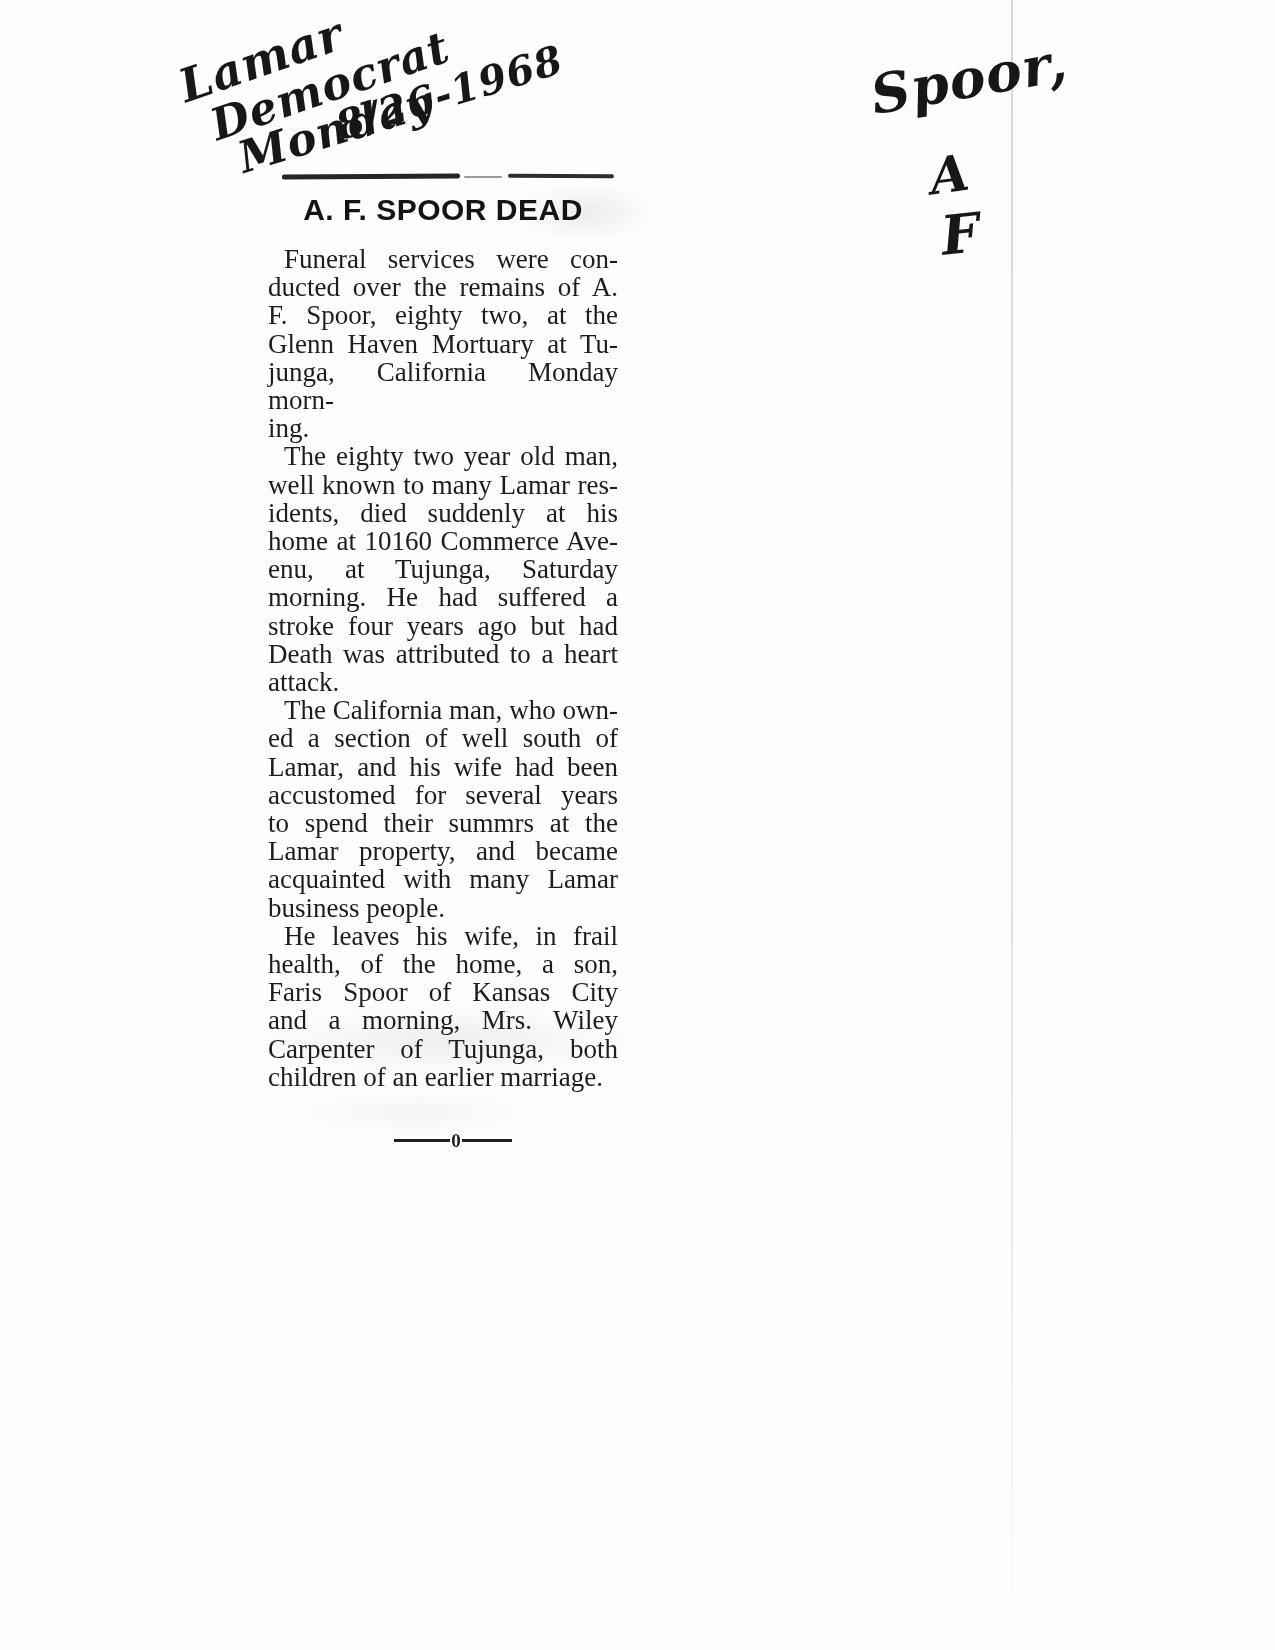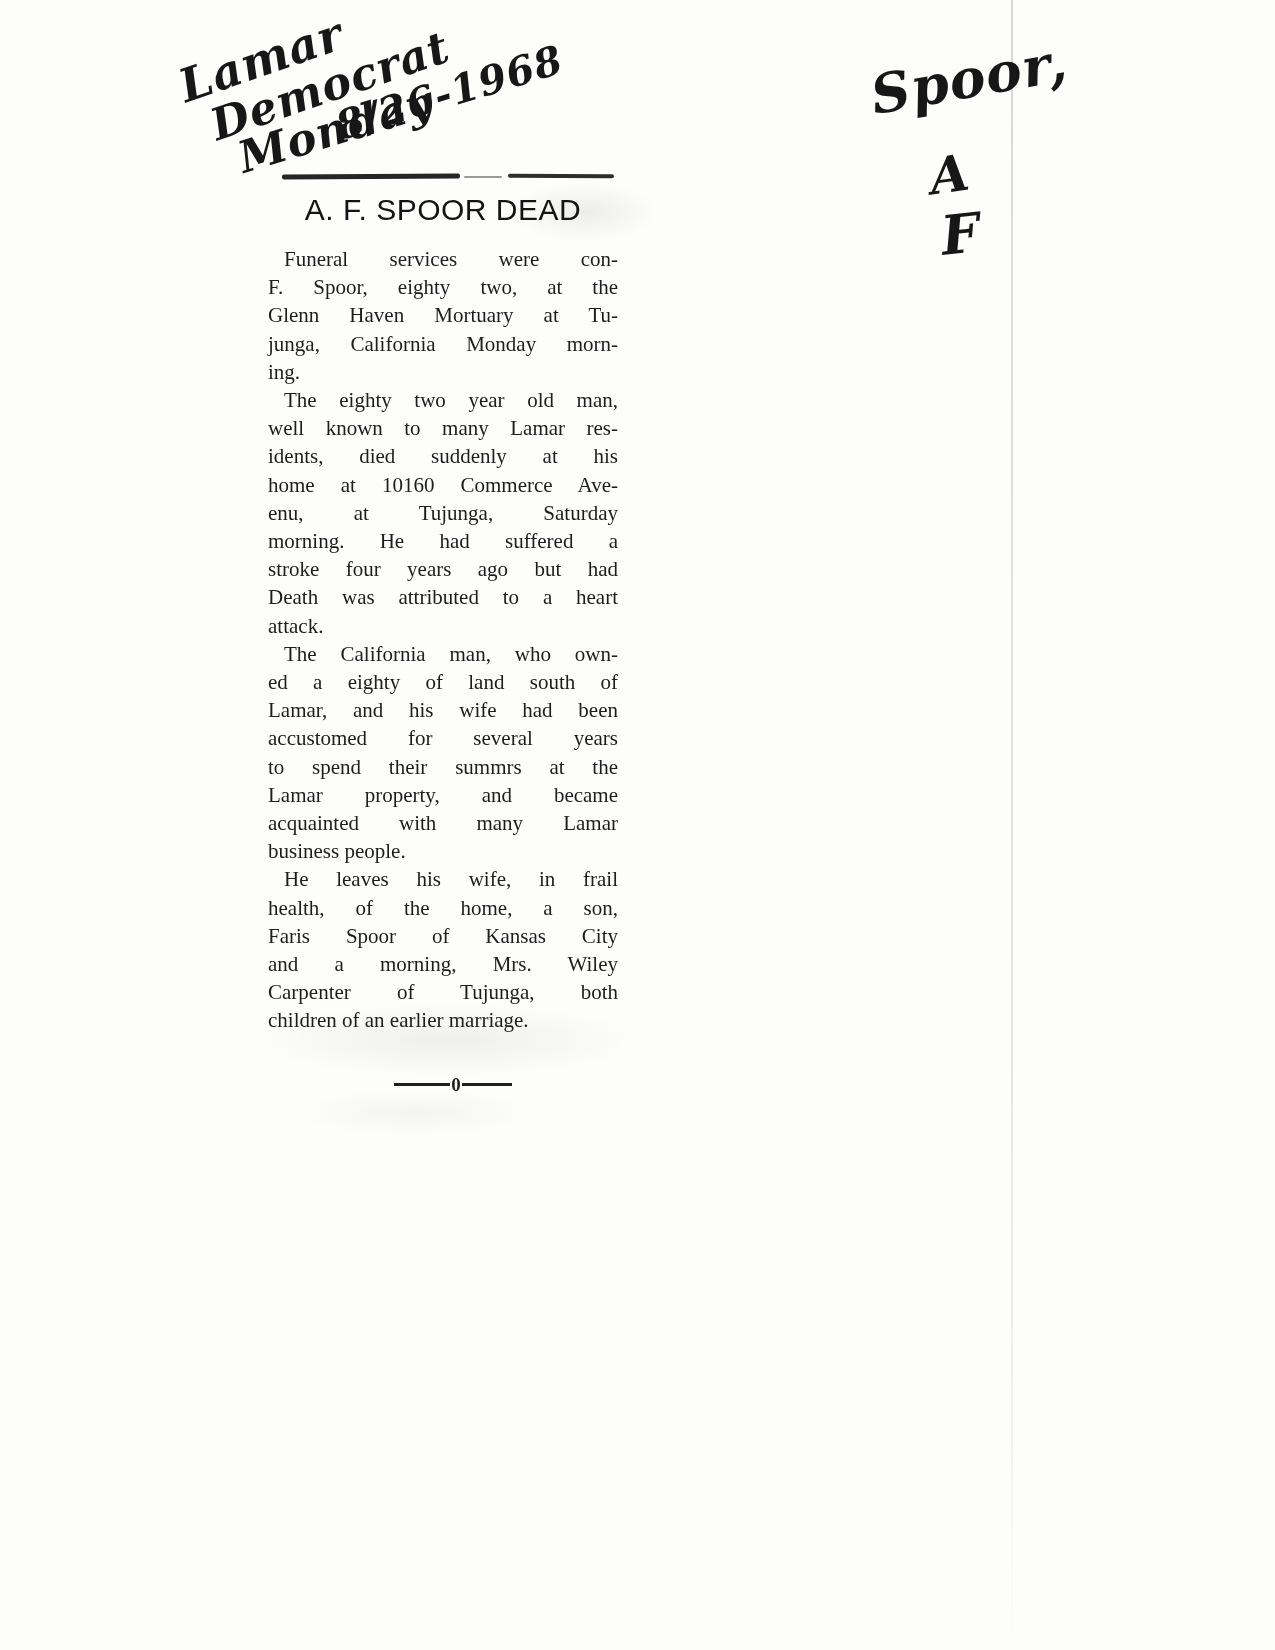--- a/index.html
+++ b/index.html
@@ -68,28 +68,28 @@
     background: #9a9a9a; border-radius: 1px;
   }
   .top-rule .seg-c {
     position: absolute; left: 240px; top: 9px; width: 106px; height: 4px;
     background: #2e2e2e; transform: rotate(0.4deg); border-radius: 2px;
   }
   .headline {
     margin-top: 14px;
     text-align: center;
     font-family: "Liberation Sans", sans-serif;
-    font-weight: normal;
+    font-weight: bold;
     font-size: 30px;
     letter-spacing: 0.5px;
     color: #141414;
   }
   .article-body {
     margin-top: 18px;
-    font-size: 21px;
+    font-size: 27px;
     line-height: 28.2px;
   }
   .para { margin: 0; }
   .line {
     text-align: justify;
     text-align-last: justify;
     white-space: normal;
   }
   .line.para-first { text-indent: 16px; }
   .line.para-last  { text-align-last: left; }
@@ -157,39 +157,40 @@
       <div class="seg-a"></div>
       <div class="seg-b"></div>
       <div class="seg-c"></div>
     </div>
 
     <div class="headline">A. F. SPOOR DEAD</div>
 
     <div class="article-body">
         <div class="para">
           <div class="line para-first">Funeral services were con-</div>
+          <div class="line">ducted over the remains of A.</div>
           <div class="line">F. Spoor, eighty two, at the</div>
           <div class="line">Glenn Haven Mortuary at Tu-</div>
           <div class="line">junga, California Monday morn-</div>
           <div class="line para-last">ing.</div>
         </div>
         <div class="para">
           <div class="line para-first">The eighty two year old man,</div>
           <div class="line">well known to many Lamar res-</div>
           <div class="line">idents, died suddenly at his</div>
           <div class="line">home at 10160 Commerce Ave-</div>
           <div class="line">enu, at Tujunga, Saturday</div>
           <div class="line">morning. He had suffered a</div>
           <div class="line">stroke four years ago but had</div>
           <div class="line">Death was attributed to a heart</div>
           <div class="line para-last">attack.</div>
         </div>
         <div class="para">
           <div class="line para-first">The California man, who own-</div>
-          <div class="line">ed a eighty of land south of</div>
+          <div class="line">ed a section of well south of</div>
           <div class="line">Lamar, and his wife had been</div>
           <div class="line">accustomed for several years</div>
           <div class="line">to spend their summrs at the</div>
           <div class="line">Lamar property, and became</div>
           <div class="line">acquainted with many Lamar</div>
           <div class="line para-last">business people.</div>
         </div>
         <div class="para">
           <div class="line para-first">He leaves his wife, in frail</div>
           <div class="line">health, of the home, a son,</div>

